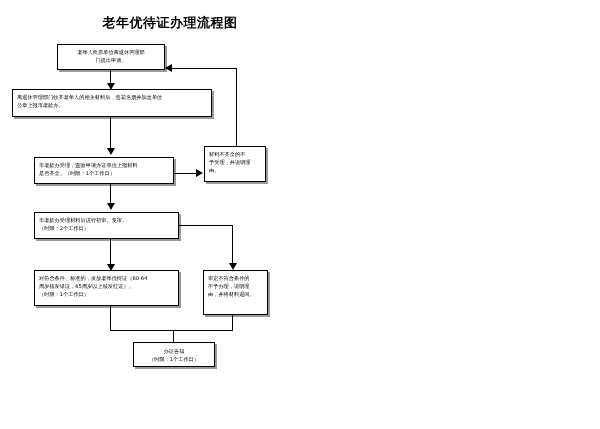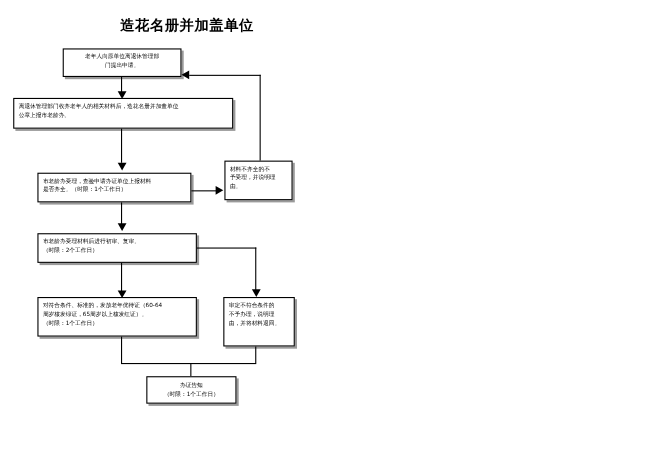--- a/index.html
+++ b/index.html
@@ -80,21 +80,21 @@
     border-top: 4px solid transparent;
     border-bottom: 4px solid transparent;
     border-right: 7px solid #000000;
   }
 </style>
 </head>
 <body>
 
 <div id="canvas">
 
-  <div class="title">造花名册并加盖单位</div>
+  <div class="title">老年优待证办理流程图</div>
 
   <div class="node center shadow" style="left:57px; top:44px; width:108px; height:26px;">
     <span class="ln">老年人向原单位离退休管理部</span>
     <span class="ln">门提出申请。</span>
   </div>
 
   <div class="vline" style="left:110px; top:70px; height:14px;"></div>
   <div class="arrow-down" style="left:107px; top:83px;"></div>
 
   <div class="node left shadow" style="left:12px; top:89px; width:200px; height:28px;">

